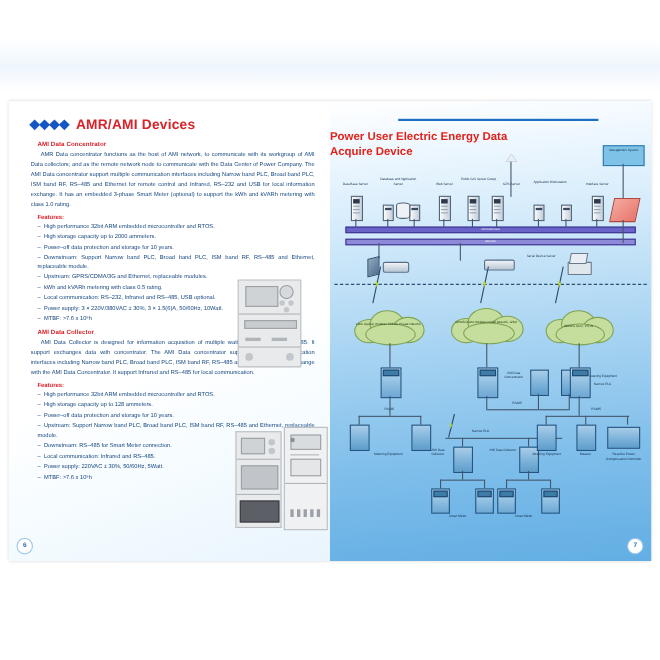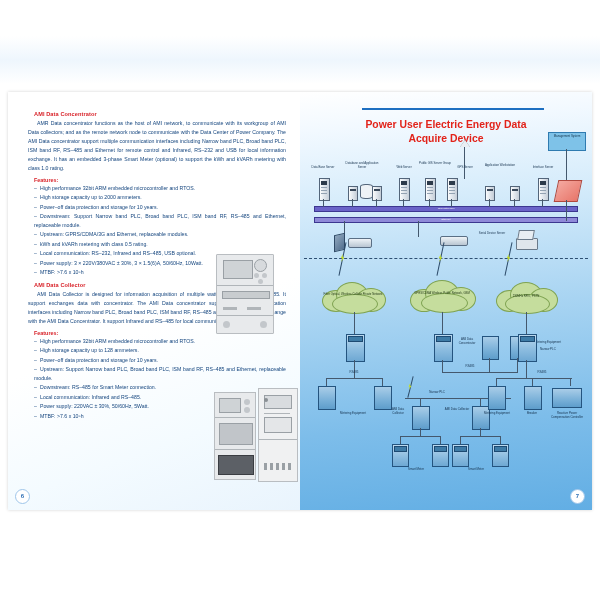--- a/index.html
+++ b/index.html
@@ -67,21 +67,21 @@
   
   #page-right{
     position:relative;width:292px;height:418px;
     background:linear-gradient(175deg,#ffffff 0%,#f2f9ff 9%,#d6ecfb 26%,#a8d4f2 52%,#7dbdea 78%,#62aee4 100%);
     overflow:hidden;
   }
   .rule{
     position:absolute;left:62px;top:16px;width:182px;height:2px;background:#1d6fc1;
   }
   .rtitle{
-    position:absolute;left:0;top:26px;width:292px;text-align:center;
+    position:absolute;left:0;top:26px;width:292px;text-align:left;
     color:#e2231a;font-weight:bold;font-size:10.4px;line-height:1.34;
   }
   
   .dg{position:absolute;}
   .lbl{
     position:absolute;color:#16324e;font-size:2.9px;line-height:1.22;
     text-align:center;white-space:nowrap;
   }
   .lbl.wrap{white-space:normal;}
   .srv{
@@ -155,20 +155,29 @@
 </style>
 </head>
 <body>
 
 <div id="stage">
   <div id="spread">
 
     <div id="page-left">
       <div class="pl-inner">
 
+        <div class="head-row">
+          <span class="diamonds">
+            <i></i>
+              <i></i>
+              <i></i>
+              <i></i>
+          </span>
+          <span class="heading">AMR/AMI Devices</span>
+        </div>
 
         <div class="sub-head">AMI Data Concentrator</div>
         <p class="para">AMR Data concentrator functions as the host of AMI network, to communicate with its workgroup of AMI Data collectors; and as the remote network node to communicate with the Data Center of Power Company. The AMI Data concentrator support multiple communication interfaces including Narrow band PLC, Broad band PLC, ISM band RF, RS–485 and Ethernet for remote control and Infrared, RS–232 and USB for local information exchange. It has an embedded 3-phase Smart Meter (optional) to support the kWh and kVARh metering with class 1.0 rating.</p>
         <div class="feat-label">Features:</div>
         <p class="feat"><span class="dash">–</span><span>High performance 32bit ARM embedded microcontroller and RTOS.</span></p>
         <p class="feat"><span class="dash">–</span><span>High storage capacity up to 2000 ammeters.</span></p>
         <p class="feat"><span class="dash">–</span><span>Power–off data protection and storage for 10 years.</span></p>
         <p class="feat"><span class="dash">–</span><span>Downstream: Support Narrow band PLC, Broad band PLC, ISM band RF, RS–485 and Ethernet, replaceable module.</span></p>
         <p class="feat"><span class="dash">–</span><span>Upstream: GPRS/CDMA/3G and Ethernet, replaceable modules.</span></p>
         <p class="feat"><span class="dash">–</span><span>kWh and kVARh metering with class 0.5 rating.</span></p>

